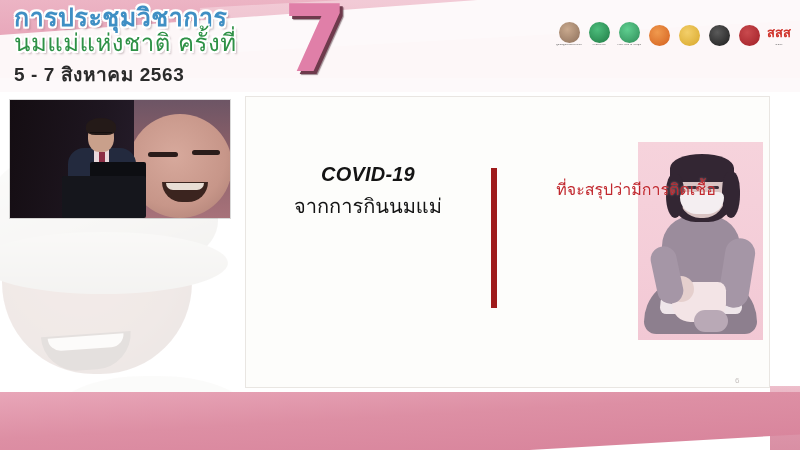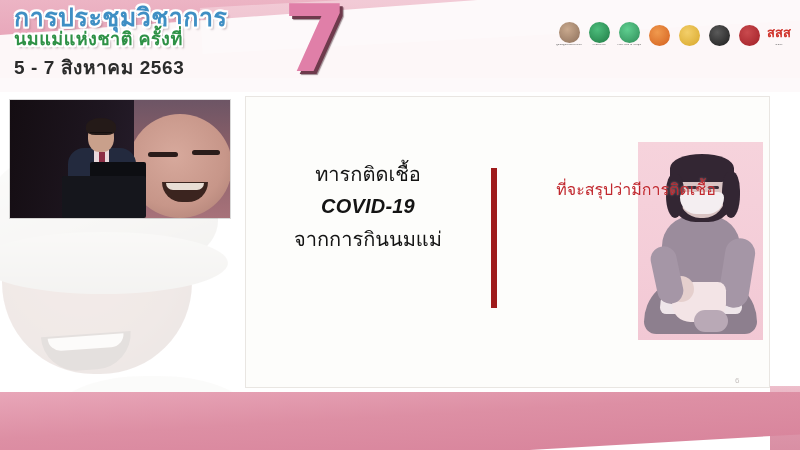--- a/index.html
+++ b/index.html
@@ -13,21 +13,21 @@
   .banner .swoosh{position:absolute;left:-40px;top:38px;width:900px;height:120px;
           background:#fdf7f8;transform:rotate(-4.2deg);transform-origin:left top;}
   .banner .swoosh2{position:absolute;left:200px;top:8px;width:700px;height:46px;
           background:rgba(255,255,255,.30);transform:rotate(-3.2deg);transform-origin:left top;}
   .banner .whitebase{position:absolute;left:0;bottom:0;width:800px;height:14px;background:#fdf9fa;}
 
   .title-block{position:absolute;left:14px;top:4px;width:270px;text-align:left;z-index:6;}
   .t-line1{font-size:25px;font-weight:bold;letter-spacing:.5px;color:#3f8fc4;line-height:1.08;
            text-shadow:-1.6px -1.6px 0 #fff,1.6px -1.6px 0 #fff,-1.6px 1.6px 0 #fff,1.6px 1.6px 0 #fff,
                         0 -1.6px 0 #fff,0 1.6px 0 #fff,-1.6px 0 0 #fff,1.6px 0 0 #fff,2.5px 2.5px 2px rgba(90,60,70,.35);}
-  .t-line2{font-size:18px;font-weight:bold;letter-spacing:.5px;color:#2e9146;line-height:1.08;margin-top:-1px;
+  .t-line2{font-size:24px;font-weight:normal;letter-spacing:.5px;color:#2e9146;line-height:1.08;margin-top:-1px;
            text-shadow:-1.6px -1.6px 0 #fff,1.6px -1.6px 0 #fff,-1.6px 1.6px 0 #fff,1.6px 1.6px 0 #fff,
                         0 -1.6px 0 #fff,0 1.6px 0 #fff,-1.6px 0 0 #fff,1.6px 0 0 #fff,2.5px 2.5px 2px rgba(90,60,70,.35);}
   .t-date{font-size:19px;font-weight:bold;color:#2b2b2b;margin-top:3px;letter-spacing:.6px;}
 
   .big7{position:absolute;left:283px;top:-6px;z-index:5;font-size:92px;font-weight:bold;
         color:#e07fa8;line-height:1;font-family:"DejaVu Sans",sans-serif;
         text-shadow:3px 3px 0 #6e3a4c,4px 4px 1px rgba(60,30,40,.5);}
 
   .logos{position:absolute;right:8px;top:22px;display:flex;align-items:flex-end;gap:4px;z-index:7;}
   .logo{width:26px;display:flex;flex-direction:column;align-items:center;}
@@ -209,21 +209,20 @@
       <div class="spk-shirt"></div>
       <div class="spk-tie"></div>
       <div class="spk-head"></div>
       <div class="spk-hair"></div>
       <div class="spk-glass"></div>
       <div class="laptop"></div>
       <div class="podium"></div>
     </div>
 
     <div class="qtext">
-      <div>ทารกติดเชื้อ</div>
       <div class="en">COVID-19</div>
       <div>จากการกินนมแม่</div>
     </div>
 
     <div class="divider"></div>
 
     <div class="illus">
       <div class="legs"></div>
       <div class="lap"></div>
       <div class="torso"></div>

